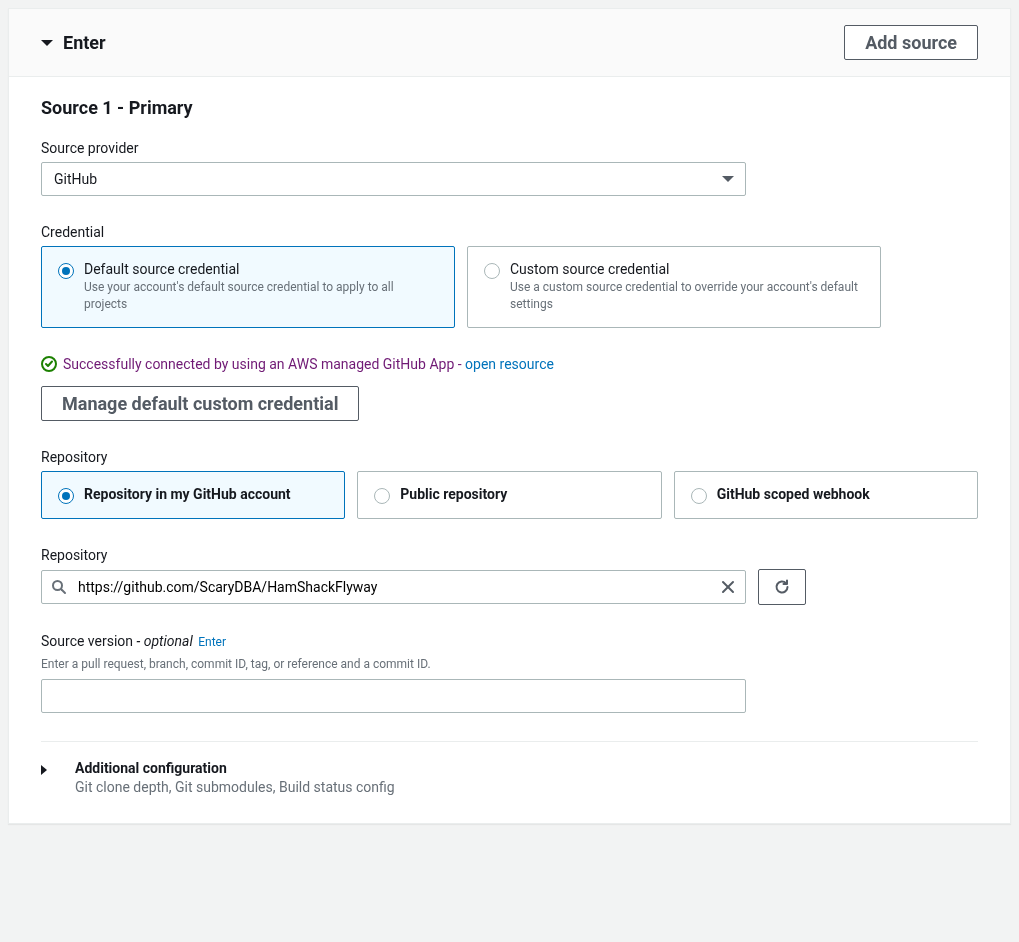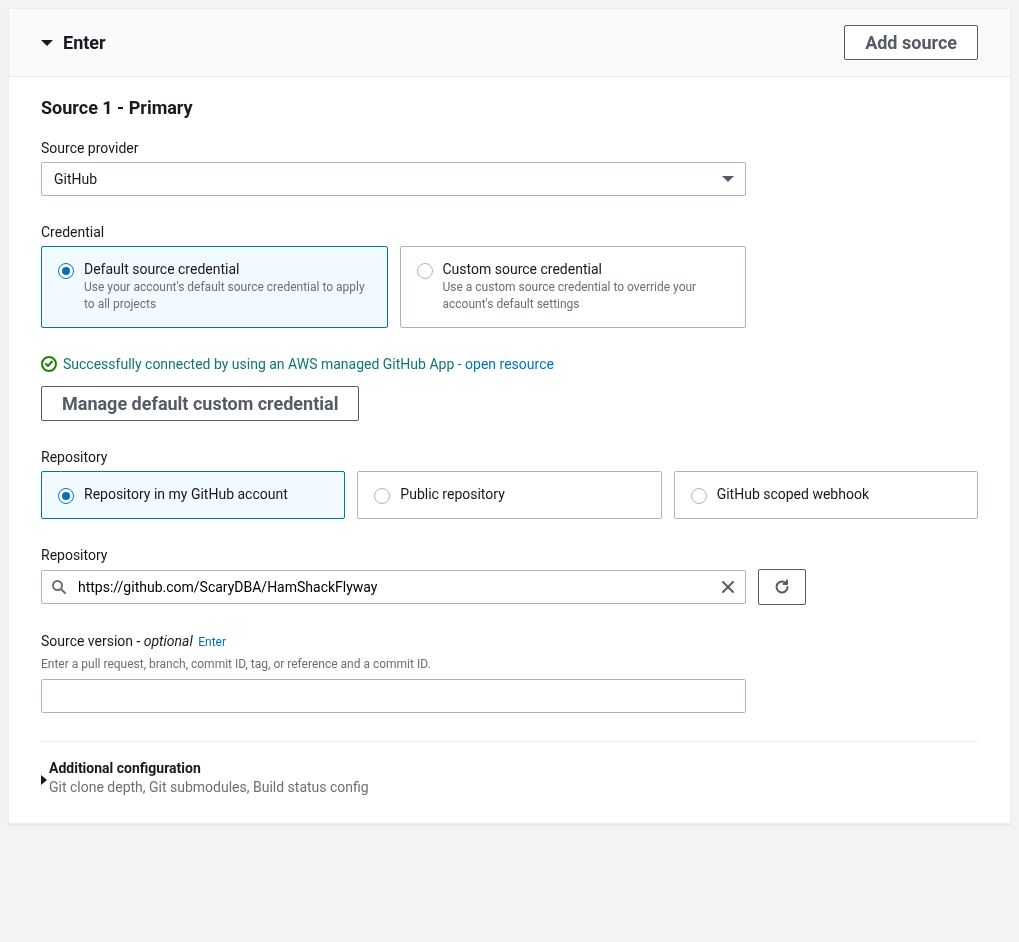--- a/index.html
+++ b/index.html
@@ -120,27 +120,28 @@
       border-top: 6px solid #545b64;
     }
     
     .form-group {
       margin-bottom: 28px;
     }
     
     .radio-group {
       display: flex;
       gap: 12px;
-      width: 705px;
+      width: 840px;
       max-width: 100%;
     }
     
     .radio-group.three {
       width: 100%;
       max-width: 948px;
+      font-weight: bold;
     }
     
     .radio-card {
       flex: 1;
       border: 1px solid #aab7b8;
       border-radius: 2px;
       padding: 14px 16px;
       cursor: pointer;
       background: #fff;
       display: flex;
@@ -200,21 +201,21 @@
       gap: 6px;
       margin-bottom: 14px;
     }
     
     .success-icon {
       color: #1d8102;
       flex-shrink: 0;
     }
     
     .success-text {
-      color: #0f766e;
+      color: #701a75;
       font-size: 14px;
       margin-top: 32px;
     }
     
     .link {
       color: #0073BB;
       text-decoration: none;
       cursor: pointer;
     }
     
@@ -303,22 +304,22 @@
     }
     
     .divider {
       border: none;
       border-top: 1px solid #eaeded;
       margin: 26px 0 18px 0;
     }
     
     .expandable-section {
       display: flex;
-      gap: 2px;
-      align-items: center;
+      gap: 28px;
+      align-items: flex-start;
     }
     
     .expandable-content {
       flex: 1;
     }
     
     .expandable-title {
       font-size: 14px;
       font-weight: 700;
       color: #16191f;

